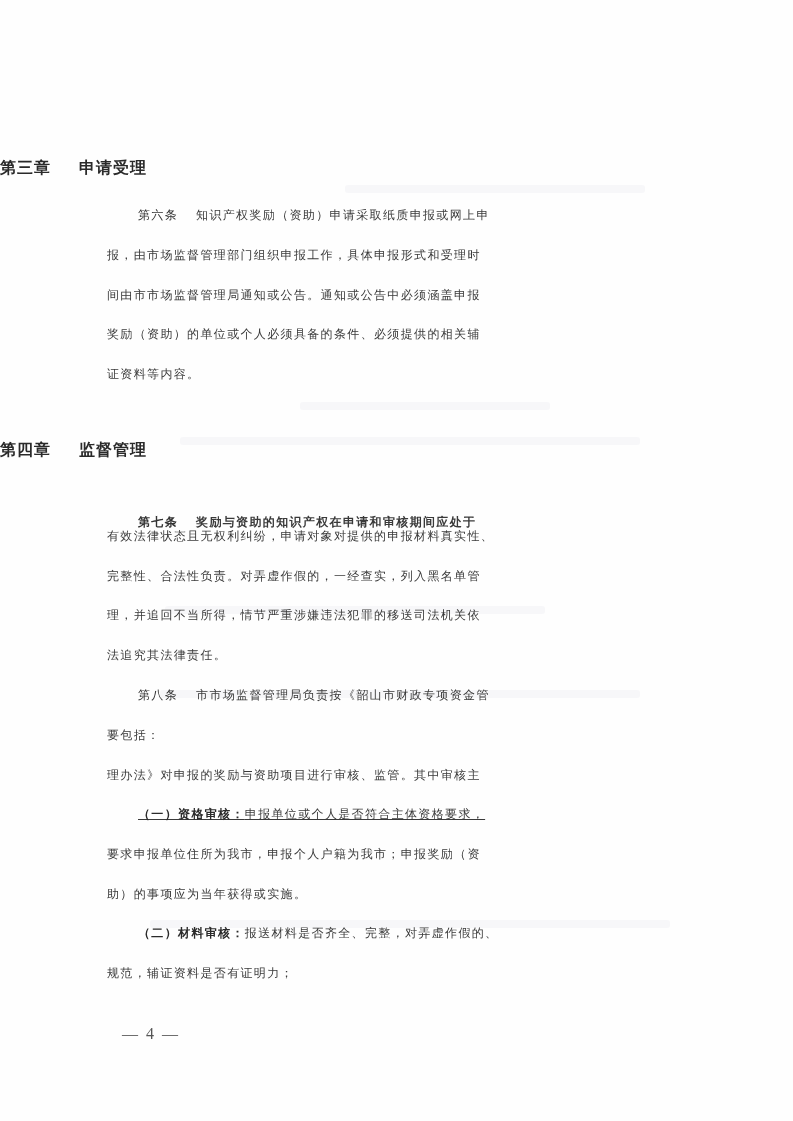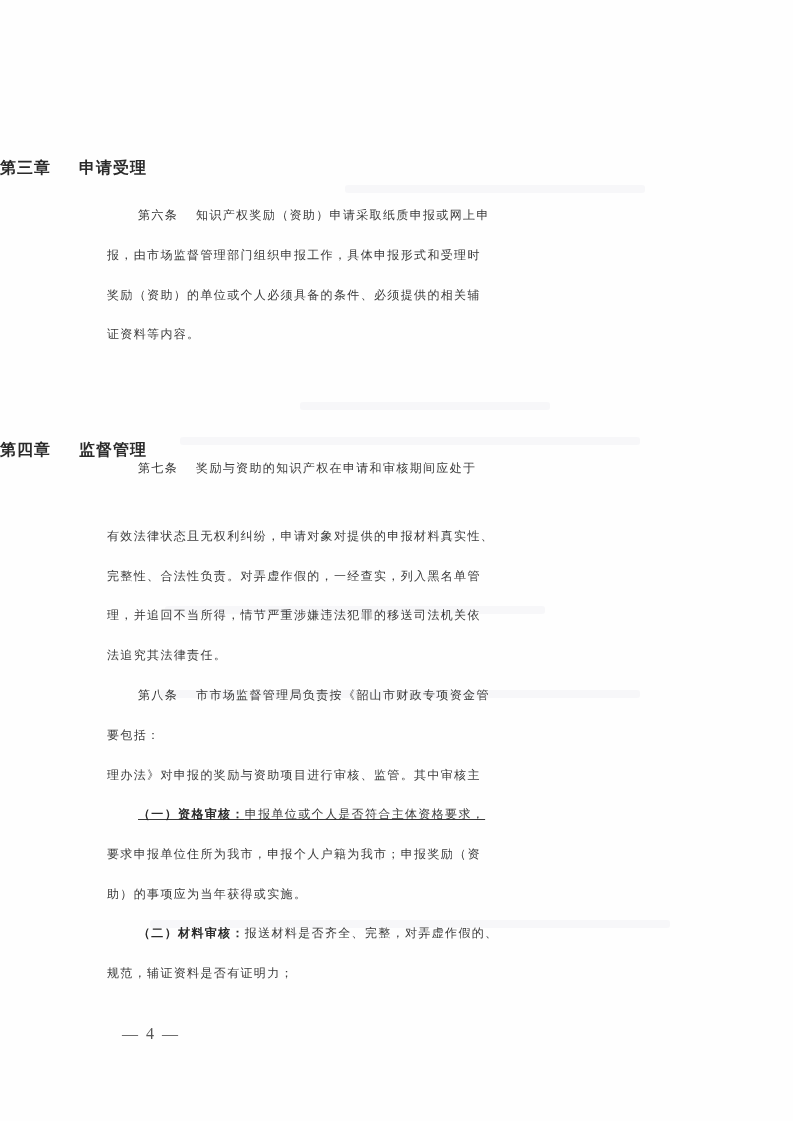--- a/index.html
+++ b/index.html
@@ -45,29 +45,30 @@
 
   <div class="chapter" style="top:158px;">
     <span>第三章</span><span class="gap"></span><span>申请受理</span>
   </div>
 
   <div class="para" style="top:196px;">
     <div><span class="article-no">第六条</span><span class="sp"></span><span>知识产权奖励（资助）申请采取纸质申报或网上申</span></div>
   </div>
   <div class="para" style="top:236px;left:107px;width:592px;">
     <div>报，由市场监督管理部门组织申报工作，具体申报形式和受理时</div>
+    <div>间由市市场监督管理局通知或公告。通知或公告中必须涵盖申报</div>
     <div>奖励（资助）的单位或个人必须具备的条件、必须提供的相关辅</div>
     <div>证资料等内容。</div>
   </div>
 
   <div class="chapter" style="top:440px;font-family:Liberation Serif, serif;">
     <span>第四章</span><span class="gap"></span><span>监督管理</span>
   </div>
 
-  <div class="para" style="top:449px;">
+  <div class="para" style="top:503px;font-weight:bold;">
     <div><span class="article-no">第七条</span><span class="sp"></span><span>奖励与资助的知识产权在申请和审核期间应处于</span></div>
   </div>
   <div class="para" style="top:517px;left:107px;width:600px;">
     <div>有效法律状态且无权利纠纷，申请对象对提供的申报材料真实性、</div>
     <div>完整性、合法性负责。对弄虚作假的，一经查实，列入黑名单管</div>
     <div>理，并追回不当所得，情节严重涉嫌违法犯罪的移送司法机关依</div>
     <div>法追究其法律责任。</div>
   </div>
 
   <div class="para" style="top:676px;">

